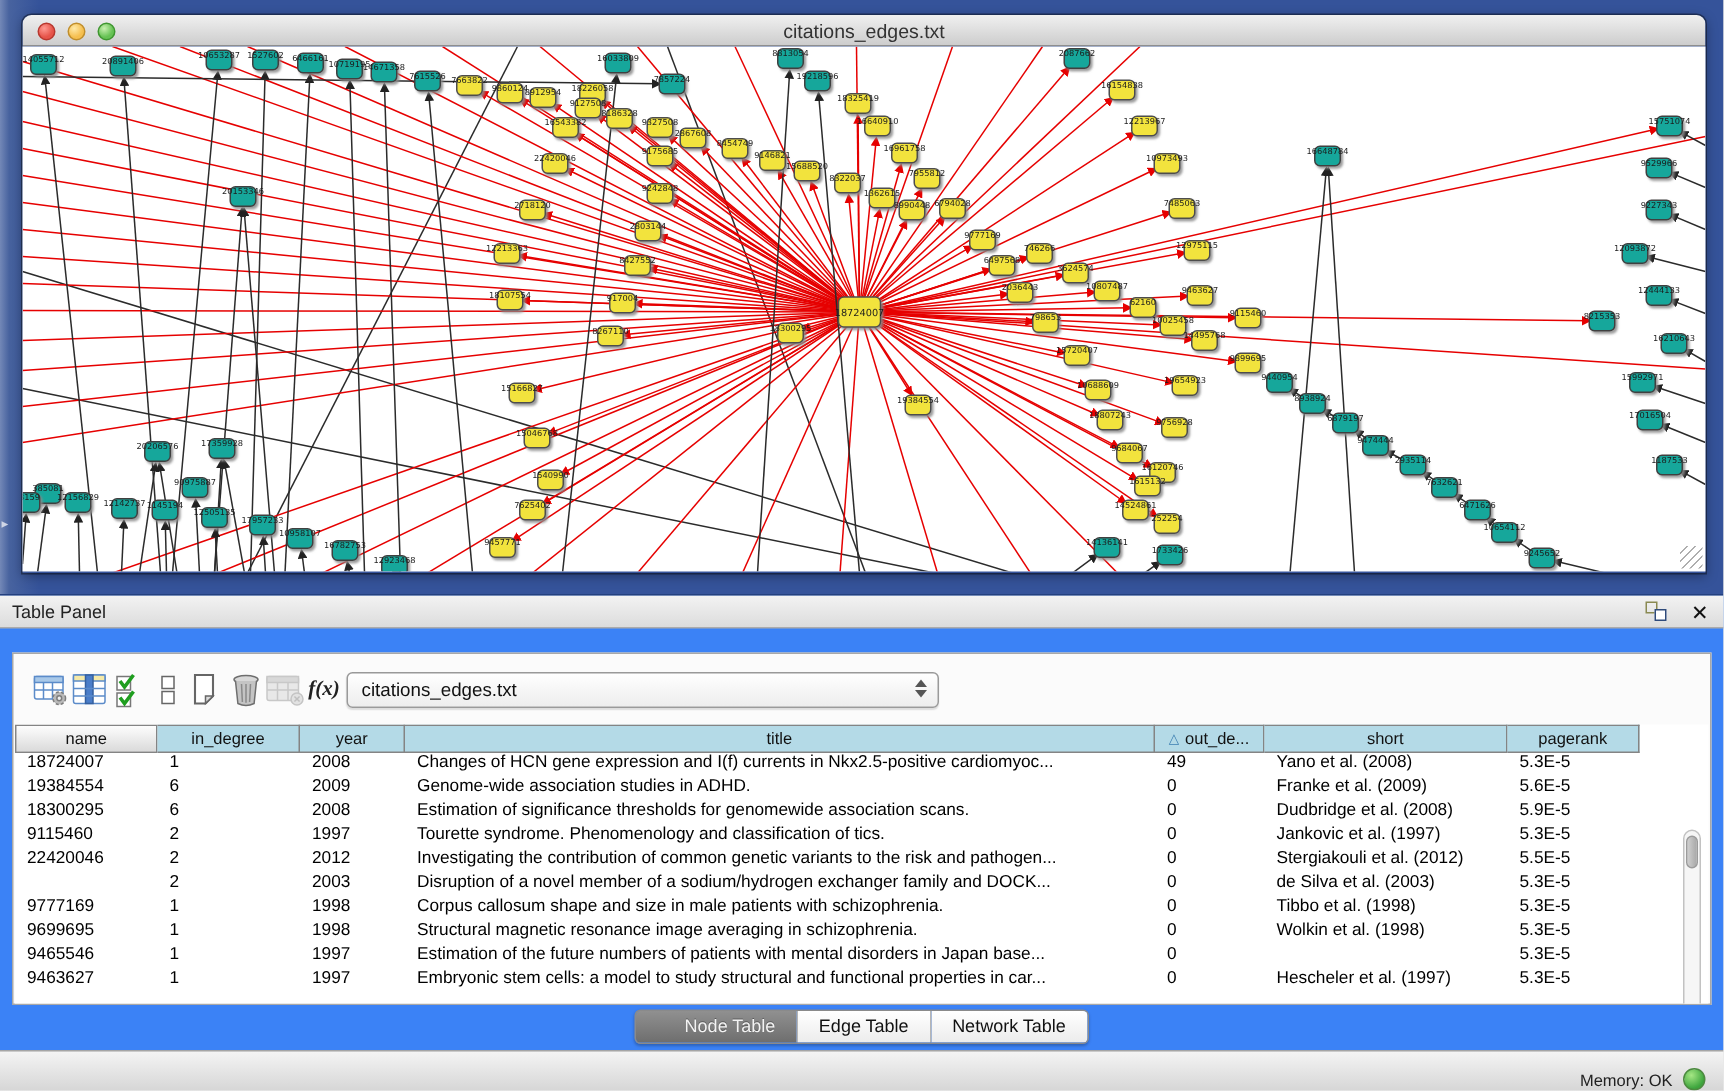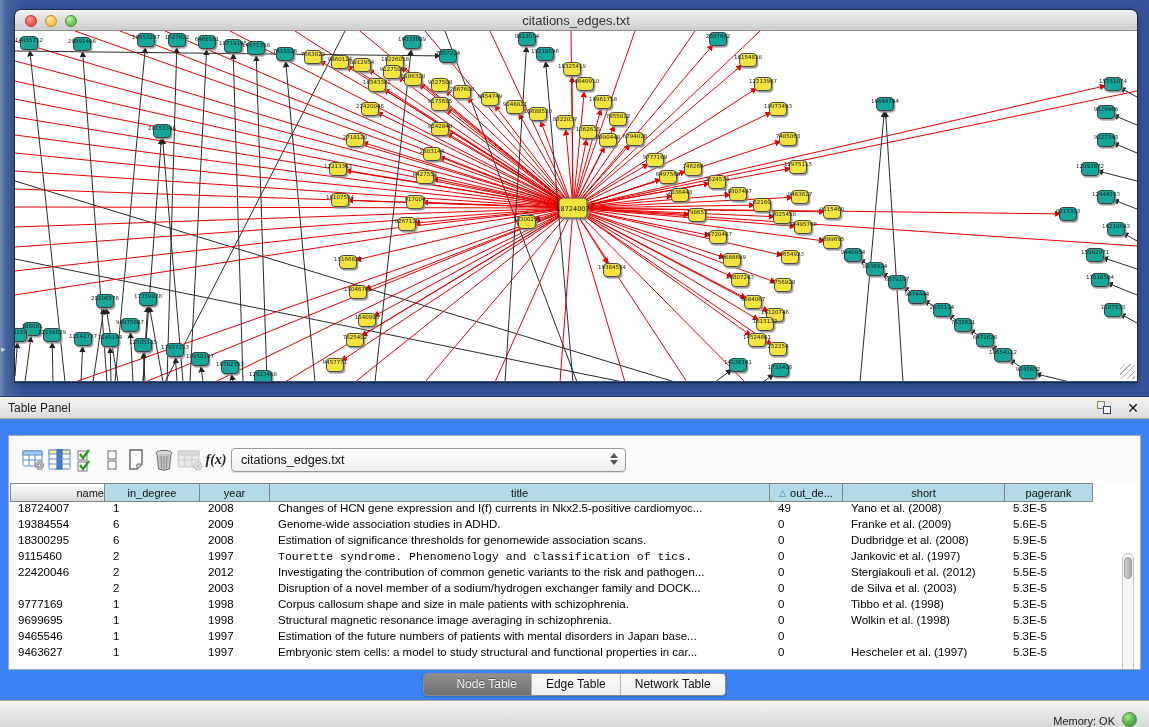--- a/index.html
+++ b/index.html
@@ -819,21 +819,21 @@
         <span>citations_edges.txt</span>
         <span class="arrows">
             <i class="up"></i>
             <i class="dn"></i>
           </span>
       </div>
     </div>
 
     <div class="grid">
       <div class="ghead" id="ghead">
-          <div class="hcell" style="width: 95px; justify-content: flex-end;">
+          <div class="hcell" style="width: 95px;">
             <span>name</span>
           </div>
           <div class="hcell" style="width: 95px;">
             <span>in_degree</span>
           </div>
           <div class="hcell" style="width: 70px;">
             <span>year</span>
           </div>
           <div class="hcell" style="width: 500px;">
             <span>title</span>
@@ -874,21 +874,21 @@
             <div class="gcell" style="width: 70px;">2008</div>
             <div class="gcell" style="width: 500px;">Estimation of significance thresholds for genomewide association scans.</div>
             <div class="gcell" style="width: 73px;">0</div>
             <div class="gcell" style="width: 162px;">Dudbridge et al. (2008)</div>
             <div class="gcell" style="width: 88px;">5.9E-5</div>
           </div>
           <div class="grow">
             <div class="gcell" style="width: 95px;">9115460</div>
             <div class="gcell" style="width: 95px;">2</div>
             <div class="gcell" style="width: 70px;">1997</div>
-            <div class="gcell" style="width: 500px; font-family: Liberation Mono, monospace;">Tourette syndrome. Phenomenology and classification of tics.</div>
+            <div class="gcell" style="width: 500px;">Tourette syndrome. Phenomenology and classification of tics.</div>
             <div class="gcell" style="width: 73px;">0</div>
             <div class="gcell" style="width: 162px;">Jankovic et al. (1997)</div>
             <div class="gcell" style="width: 88px;">5.3E-5</div>
           </div>
           <div class="grow">
             <div class="gcell" style="width: 95px;">22420046</div>
             <div class="gcell" style="width: 95px;">2</div>
             <div class="gcell" style="width: 70px;">2012</div>
             <div class="gcell" style="width: 500px;">Investigating the contribution of common genetic variants to the risk and pathogen...</div>
             <div class="gcell" style="width: 73px;">0</div>

